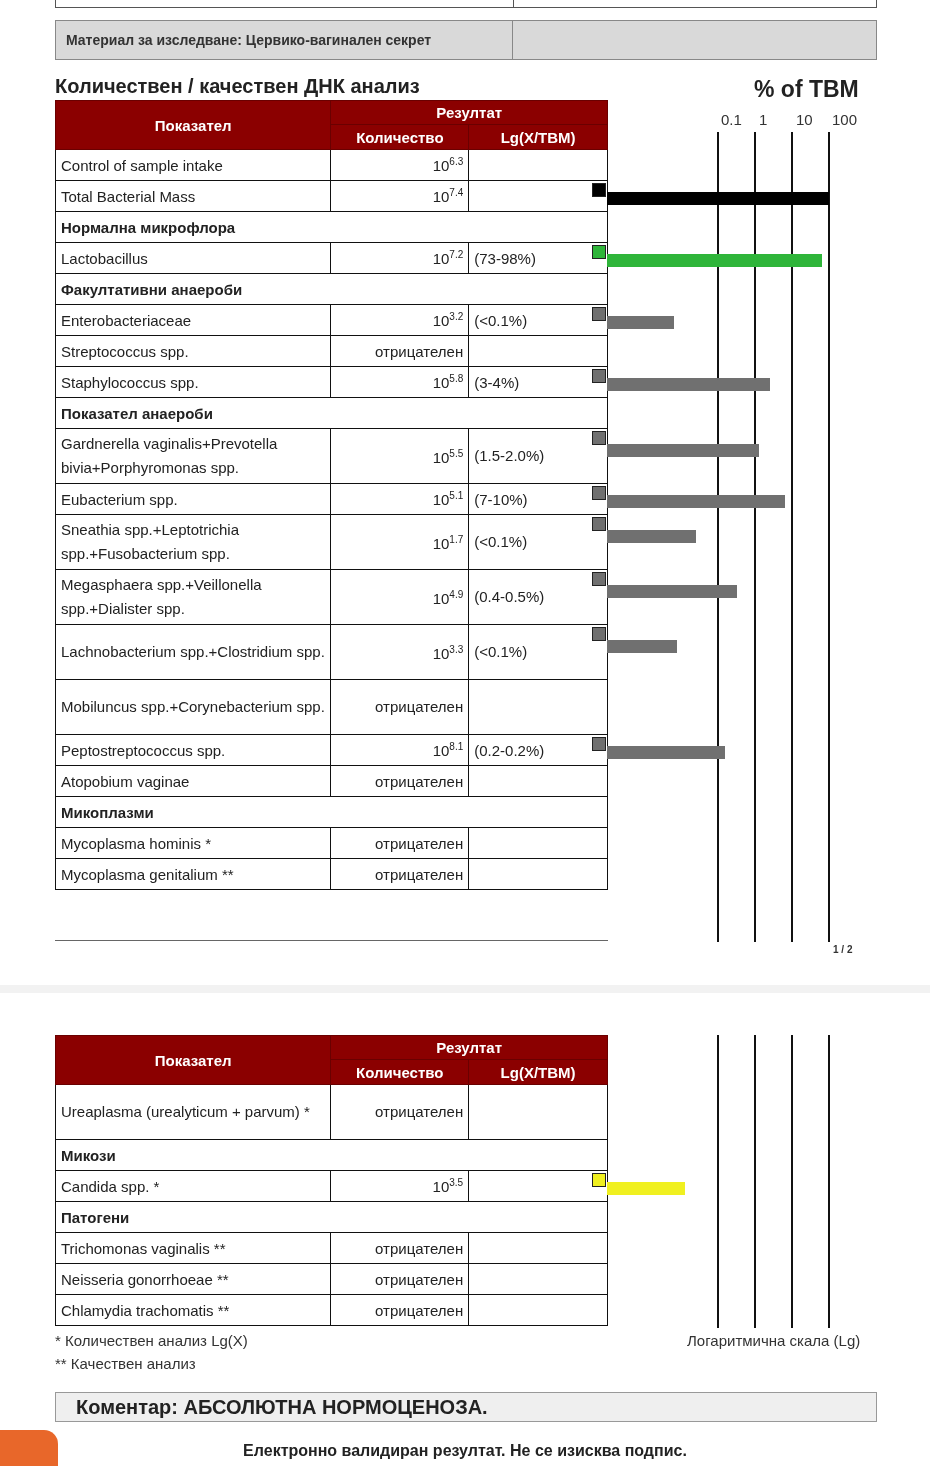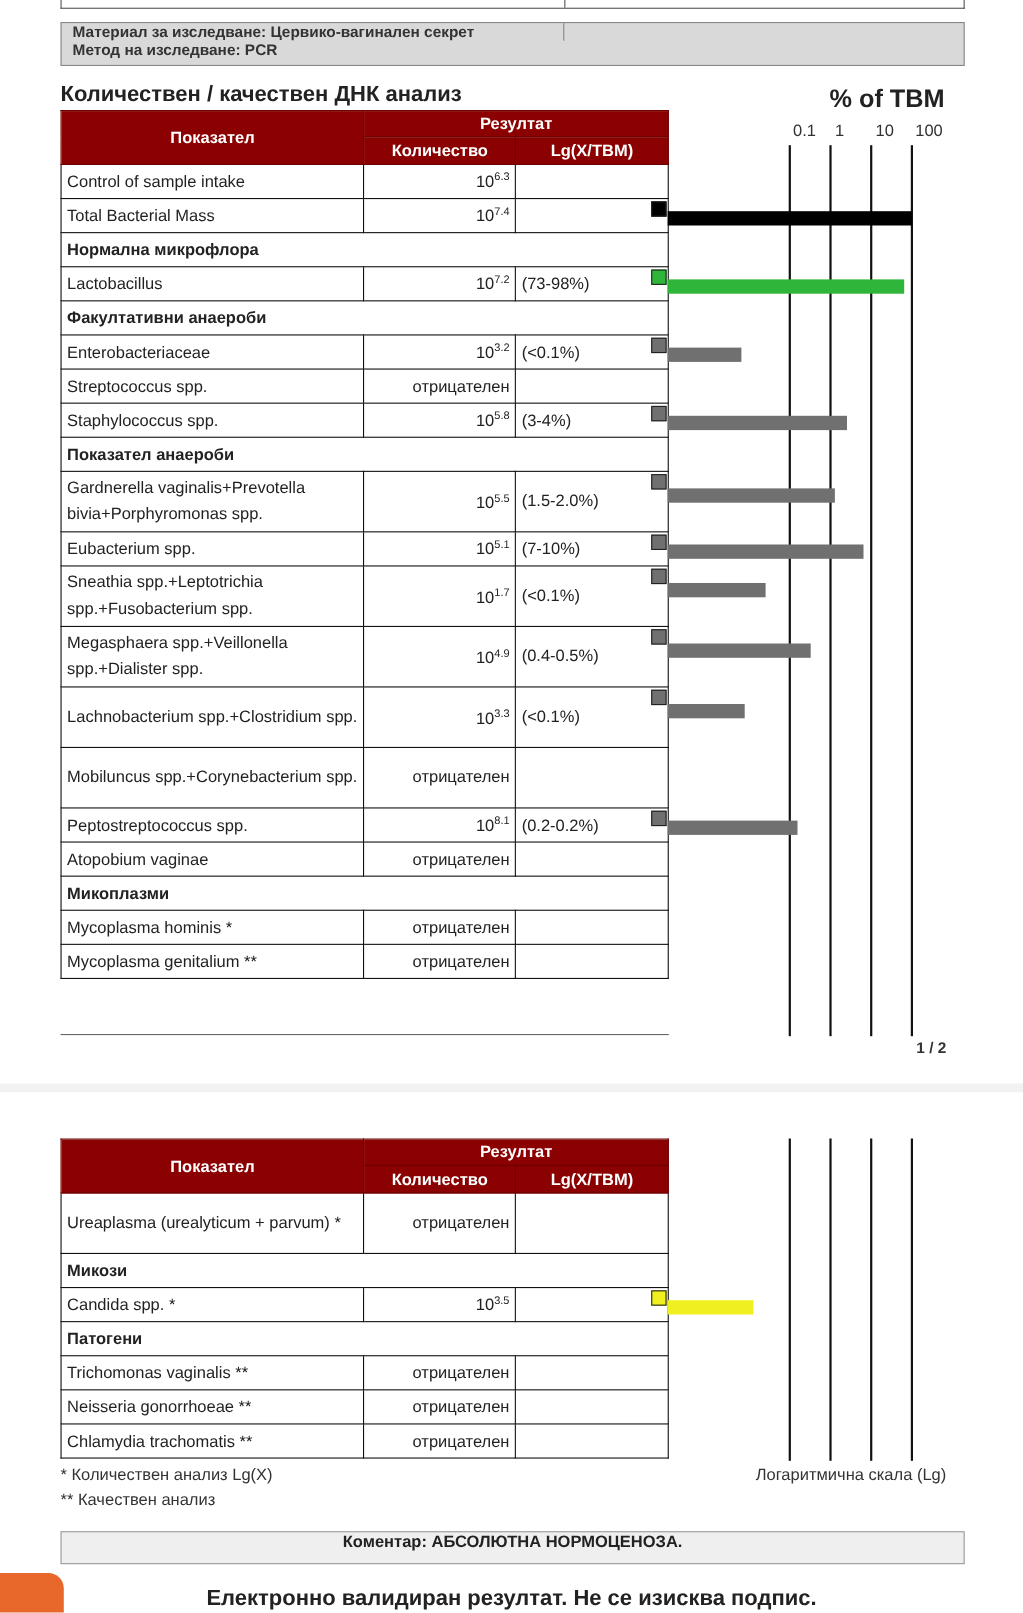--- a/index.html
+++ b/index.html
@@ -1,17 +1,17 @@
 <!DOCTYPE html>
 <html><head>
 <meta charset="utf-8">
 <style>
   * { box-sizing: border-box; }
   body { margin: 0; width: 930px; height: 1466px; background: #ffffff; font-family: "Liberation Sans", sans-serif; position: relative; overflow: hidden; color: #222; }
-  .abs { position: absolute; flex-direction: column; }
+  .abs { position: absolute; }
   .top-stub { left: 55px; top: -2px; width: 822px; height: 10px; border: 1px solid #555; border-top: none; }
   .top-stub .div { position: absolute; left: 457px; top: 0; bottom: 0; border-left: 1px solid #555; }
   .meta-bar { left: 55px; top: 20px; width: 822px; height: 40px; background: #d9d9d9; border: 1.5px solid #888; display: flex; font-size: 14px; font-weight: bold; color: #333; }
   .meta-bar .cell { display: flex; align-items: center; padding-left: 10px; }
   .meta-bar .c1 { width: 457px; border-right: 1.5px solid #888; }
   .section-title { left: 55px; top: 75px; font-size: 20px; font-weight: bold; color: #222; }
   .tbm-title { left: 754px; top: 76px; font-size: 23px; font-weight: bold; color: #222; }
   .tick-label { top: 111px; font-size: 15px; color: #333; }
   table.res { position: absolute; left: 55px; border-collapse: collapse; width: 553px; font-size: 15px; }
   table.res td, table.res th { border: 1.5px solid #111; padding: 0 5px; }
@@ -20,37 +20,36 @@
   table.res td.qty { width: 138px; text-align: right; }
   table.res td.lg { width: 139px; position: relative; }
   table.res tr.row1 td { height: 31px; margin-left: 40px; }
   table.res tr.row2 td { height: 55px; line-height: 24px; }
   table.res tr.cat td { font-weight: bold; height: 31px; }
   sup { font-size: 10px; }
   .marker { position: absolute; right: 1px; top: 2px; width: 14px; height: 14px; border: 1.5px solid #222; }
   .grid-line { position: absolute; width: 2px; background: #111; }
   .bar { position: absolute; height: 13px; }
   .hline { left: 55px; top: 940px; width: 553px; border-top: 1px solid #666; }
-  .page-num { left: 833px; top: 944px; font-size: 14px; font-weight: bold; color: #333; }
+  .page-num { left: 833px; top: 944px; font-size: 10px; font-weight: bold; color: #333; }
   .page-sep { left: 0; top: 985px; width: 930px; height: 8px; background: #f2f2f2; }
   .foot { font-size: 15px; color: #333; }
-  .comment { left: 55px; top: 1392px; width: 822px; height: 30px; background: #efefef; border: 1.5px solid #999; font-size: 15px; font-weight: bold; display: flex; align-items: center; padding-left: 0; color: #222; }
-  .validated { left: 0; width: 930px; top: 1442px; text-align: center; font-size: 20px; font-weight: bold; color: #222; }
+  .comment { left: 55px; top: 1392px; width: 822px; height: 30px; background: #efefef; border: 1.5px solid #999; font-size: 20px; font-weight: bold; display: flex; align-items: center; padding-left: 20px; color: #222; }
+  .validated { left: 0; width: 930px; top: 1442px; text-align: center; font-size: 16px; font-weight: bold; color: #222; }
   .orange { left: -20px; top: 1430px; width: 78px; height: 60px; background: #e8672a; border-radius: 14px; }
 </style>
 </head>
 <body>
 
 <div class="abs top-stub">
     <div class="div"></div>
   </div>
 
 <div class="abs meta-bar">
   <div class="cell c1">Материал за изследване: Цервико-вагинален секрет</div>
-  <div class="cell">Метод на изследване: PCR</div>
 </div>
 
 <div class="abs section-title">Количествен / качествен ДНК анализ</div>
 <div class="abs tbm-title">% of TBM</div>
 <div class="abs tick-label" style="left:721px">0.1</div>
 <div class="abs tick-label" style="left:759px">1</div>
 <div class="abs tick-label" style="left:796px">10</div>
 <div class="abs tick-label" style="left:832px">100</div>
 
 <table class="res" id="t1" style="top:100px">

